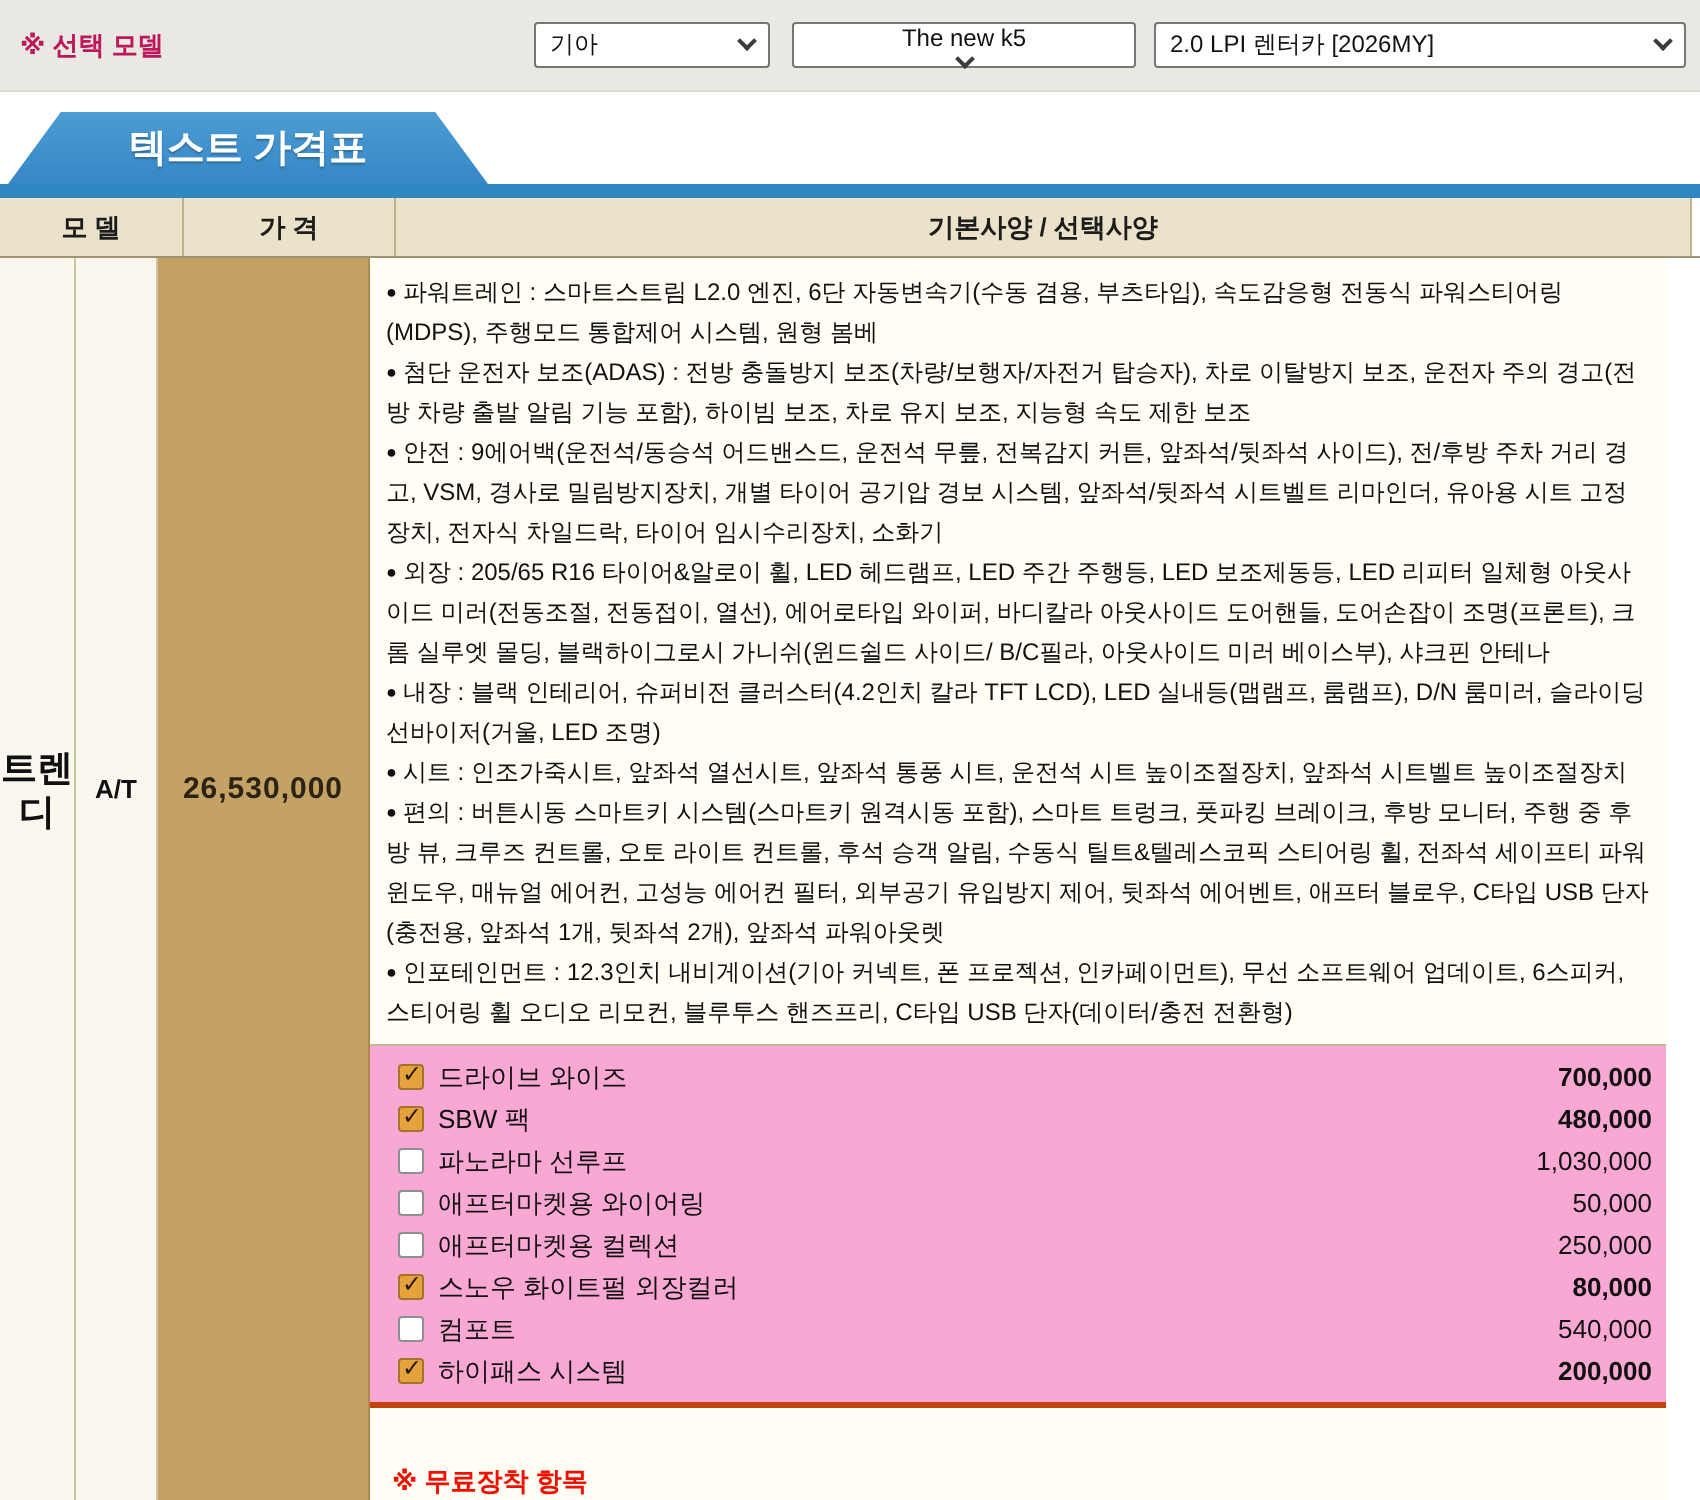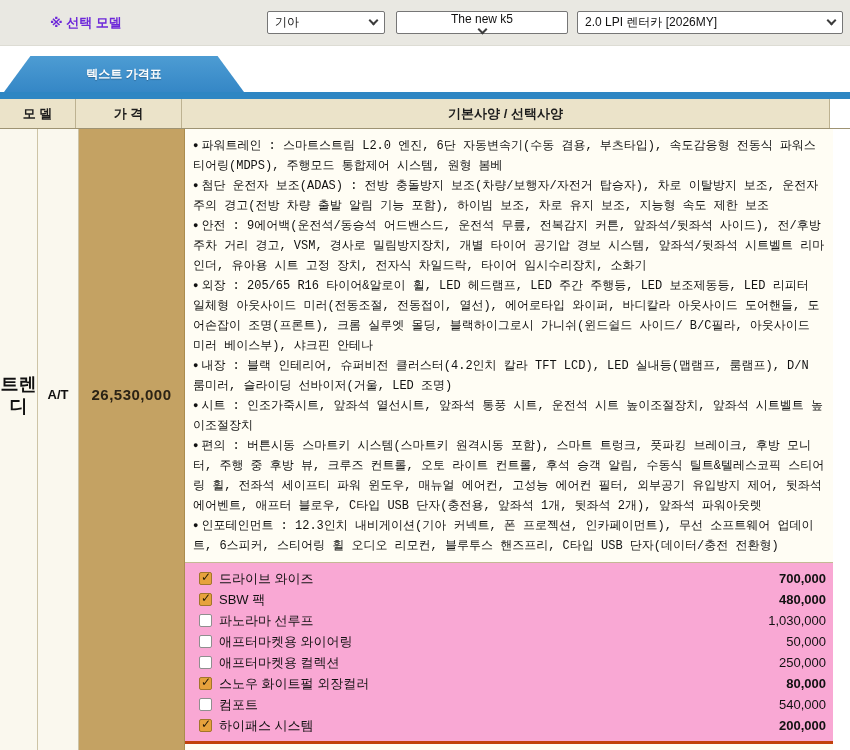--- a/index.html
+++ b/index.html
@@ -13,21 +13,21 @@
   }
 
   
   .topbar {
     position: absolute; top: 0; left: 0; width: 850px; height: 46px;
     background: #e9e8e2;
     border-bottom: 1px solid #dddcd4;
   }
   .topbar-label {
     position: absolute; left: 10px; top: 14px;
-    font-size: 13px; font-weight: bold; color: #6d28d9; margin-left: 40px;
+    font-size: 13px; font-weight: bold; color: #be185d;
   }
   .select {
     position: absolute; top: 11px; height: 23px;
     background: #fff; border: 1px solid #767676; border-radius: 2px;
     display: flex; align-items: center; justify-content: space-between;
     font-size: 12px; padding: 0 7px; cursor: default;
   }
   .sel-brand { left: 267px; width: 118px; }
   .sel-model { left: 396px; width: 172px; flex-direction: column; }
   .sel-trim  { left: 577px; width: 266px; }
@@ -35,38 +35,38 @@
     width: 7px; height: 7px; margin-top: -4px;
     border-right: 2px solid #3c3c3c; border-bottom: 2px solid #3c3c3c;
     transform: rotate(45deg); flex: 0 0 auto;
   }
 
   
   .tabrow { position: absolute; top: 46px; left: 0; width: 850px; height: 46px; background: #fff; }
   .tab {
     position: absolute; bottom: 0; height: 36px;
     display: flex; align-items: center; justify-content: center;
-    color: #fff; font-size: 12px; font-weight: bold;
+    color: #fff; font-size: 19px; font-weight: bold;
     clip-path: polygon(11% 0, 89% 0, 100% 100%, 0% 100%);
     text-shadow: 0 1px 1px rgba(0,0,0,.25);
     cursor: pointer;
   }
   .tab-active   { left: 4px;   width: 240px; background: linear-gradient(#4d9cd3,#3587c6); z-index: 2; }
   .tab-inactive { left: 228px; width: 228px; background: linear-gradient(#74bce8,#4ea3da); z-index: 1; }
   .bluebar { position: absolute; top: 92px; left: 0; width: 850px; height: 7px; background: #2e86c3; }
 
   
   .grid { position: absolute; top: 99px; left: 0; width: 850px; height: 651px; display: flex; flex-direction: column; }
   .thead {
     height: 30px; display: flex; flex: 0 0 auto;
     background: #ebe3c9; border-bottom: 1px solid #9e9373;
     font-size: 13px; font-weight: bold; color: #1c1c1c;
   }
   .th { display: flex; align-items: center; justify-content: center; border-right: 1px solid #bdb291; }
-  .th-model { width: 76px; }
+  .th-model { width: 92px; }
   .th-price { width: 106px; }
   .th-spec  { width: 648px; }
   .th-fill  { flex: 1; background: #fff; border: none; }
 
   .tbody { flex: 1; display: flex; min-height: 0; }
   .cell-v { display: flex; align-items: center; justify-content: center; padding-bottom: 90px; }
   .c-trim {
     width: 38px; background: #faf8ee; border-right: 1px solid #cdc4a6;
     font-size: 18px; font-weight: bold; text-align: center;
     word-break: break-all; line-height: 22px;
@@ -77,21 +77,21 @@
   }
   .c-price {
     width: 106px; background: #c4a263; border-right: 1px solid #ab8c4e;
     font-size: 15px; font-weight: bold; color: #2b2315; letter-spacing: .5px;
   }
   .c-content { width: 648px; background: #fffdf4; display: flex; flex-direction: column; }
   .c-fill { flex: 1; background: #fff; }
 
   
   .specs { padding: 7px 8px 6px 8px; font-size: 12px; line-height: 20px; color: #111; }
-  .spec-line { text-align: left; font-family: Liberation Mono, monospace; }
+  .spec-line { text-align: left; }
   .bullet { font-size: 9px; vertical-align: 1px; margin-right: 3px; }
 
   
   .options {
     background: #f9a8d4;
     border-top: 1px solid #c3b995; border-bottom: 3px solid #c2410c;
     padding: 5px 7px 5px 12px;
   }
   .opt-row { display: flex; align-items: center; height: 21px; font-size: 13px; cursor: pointer; }
   .cbx {

